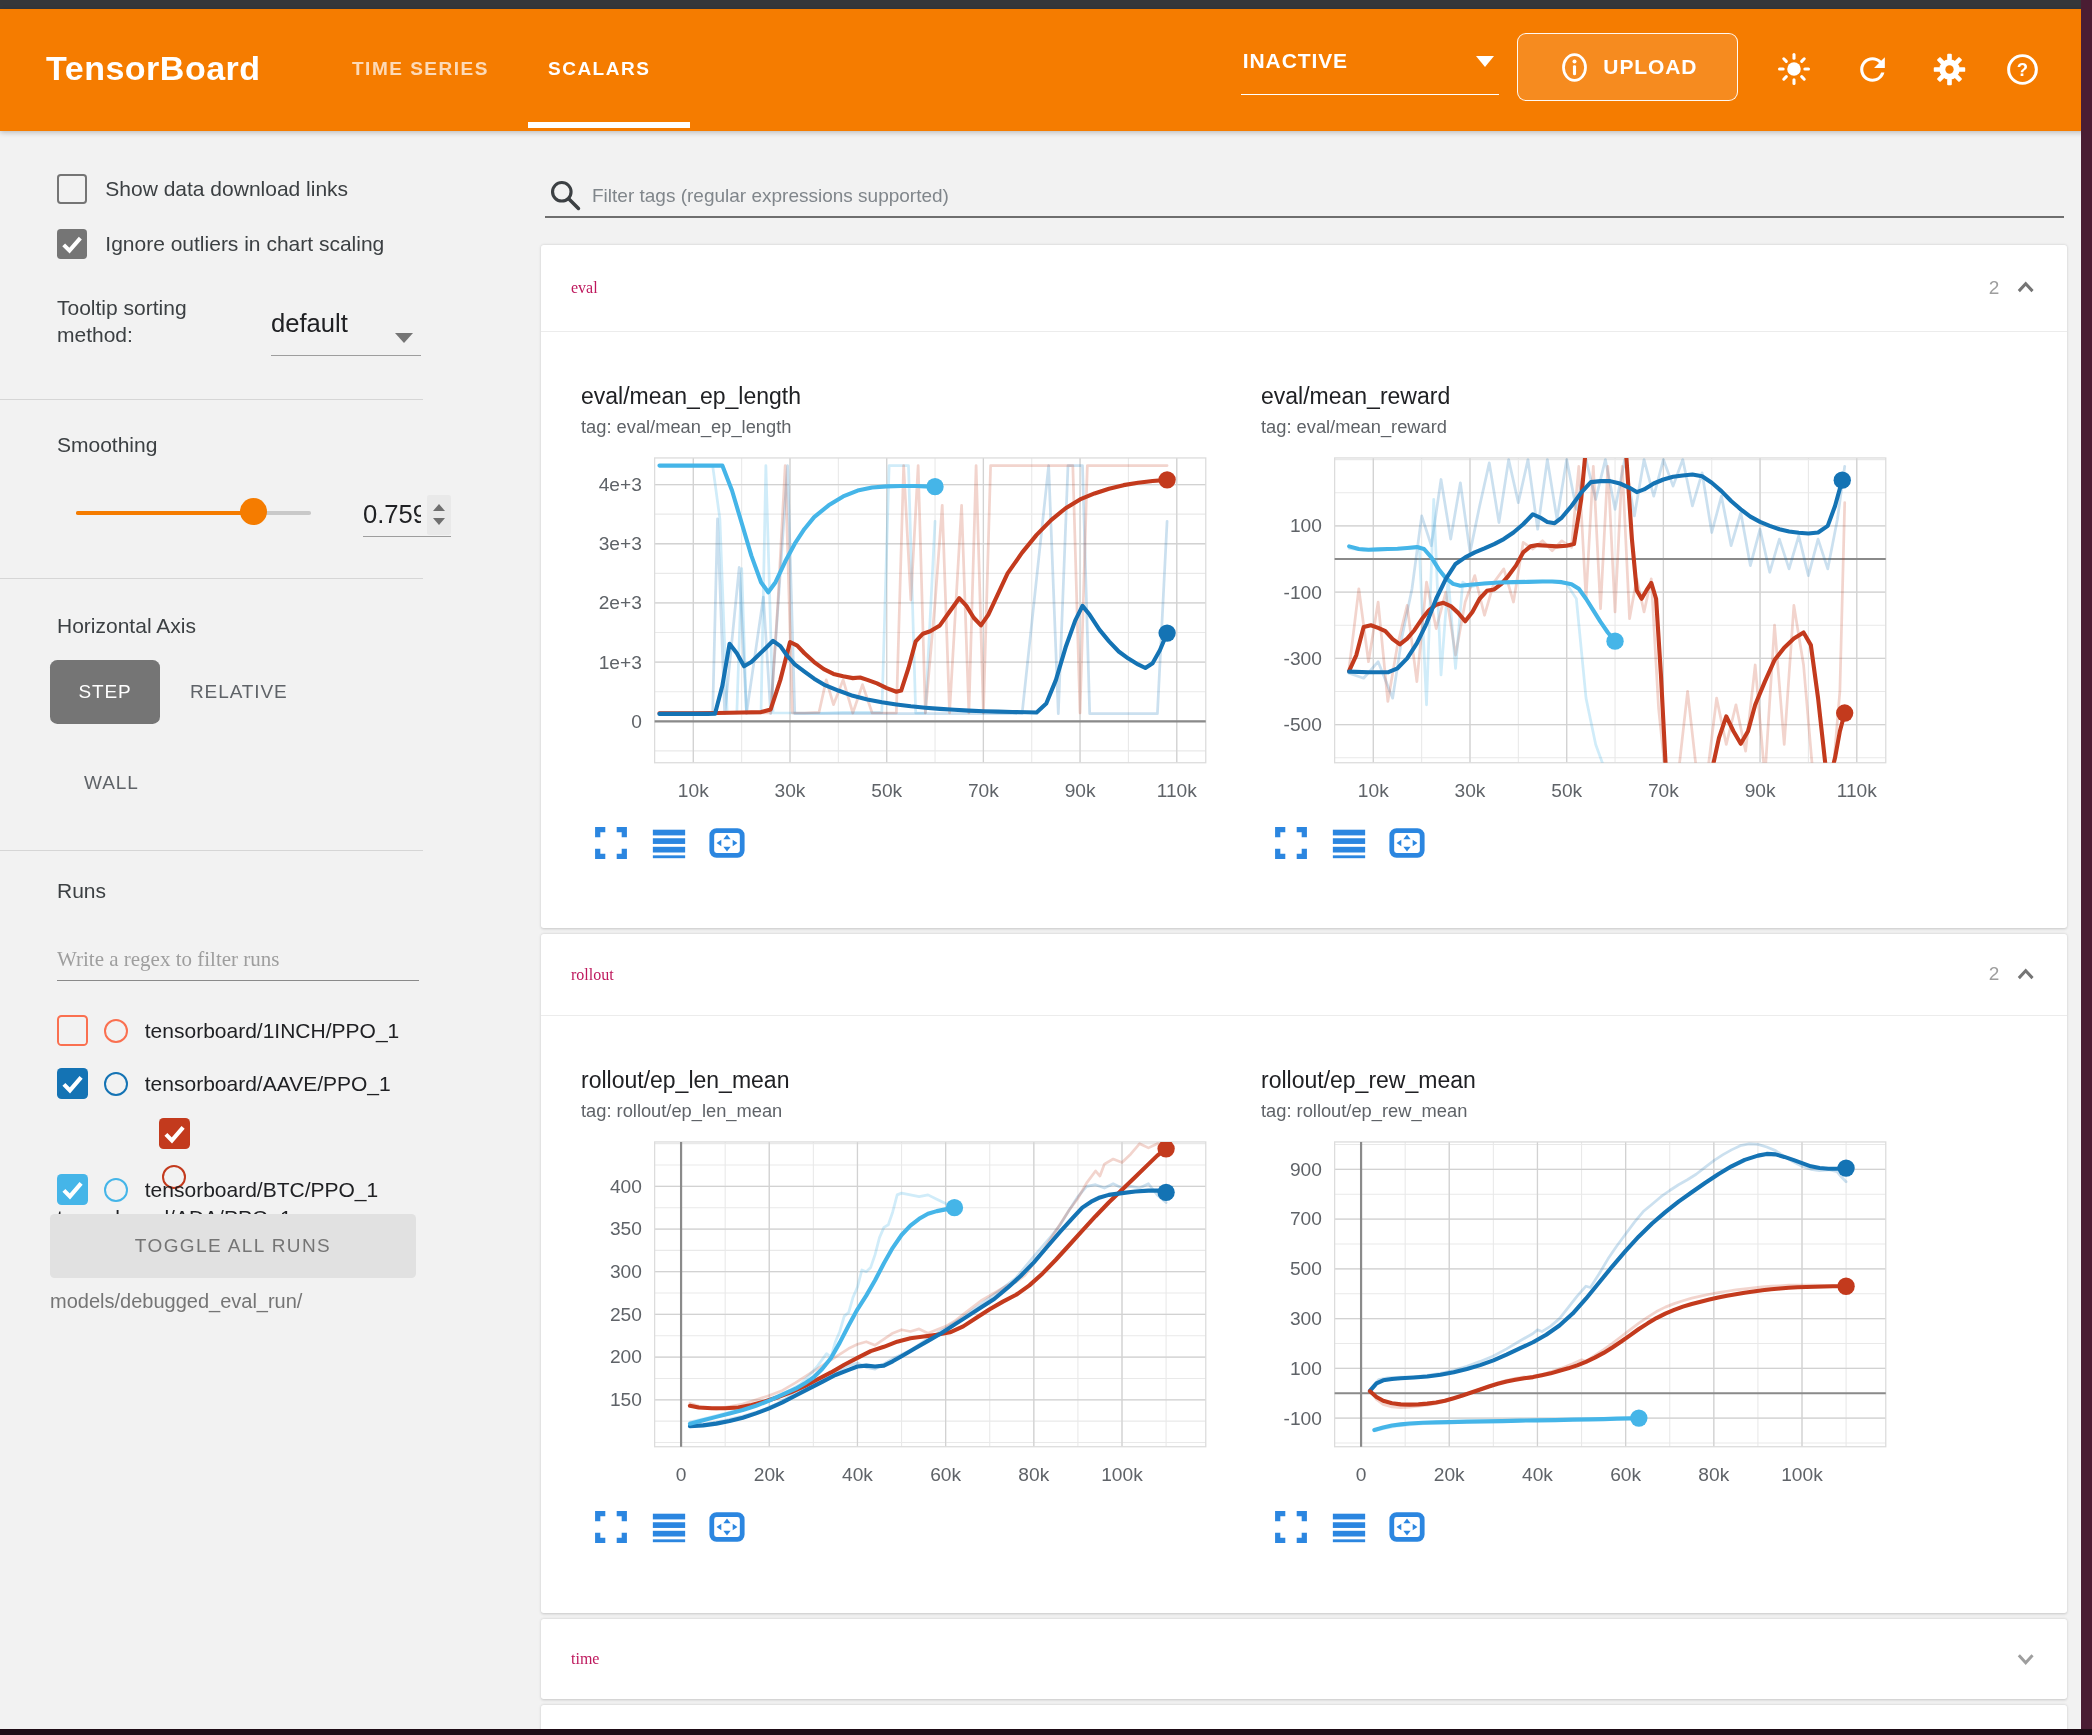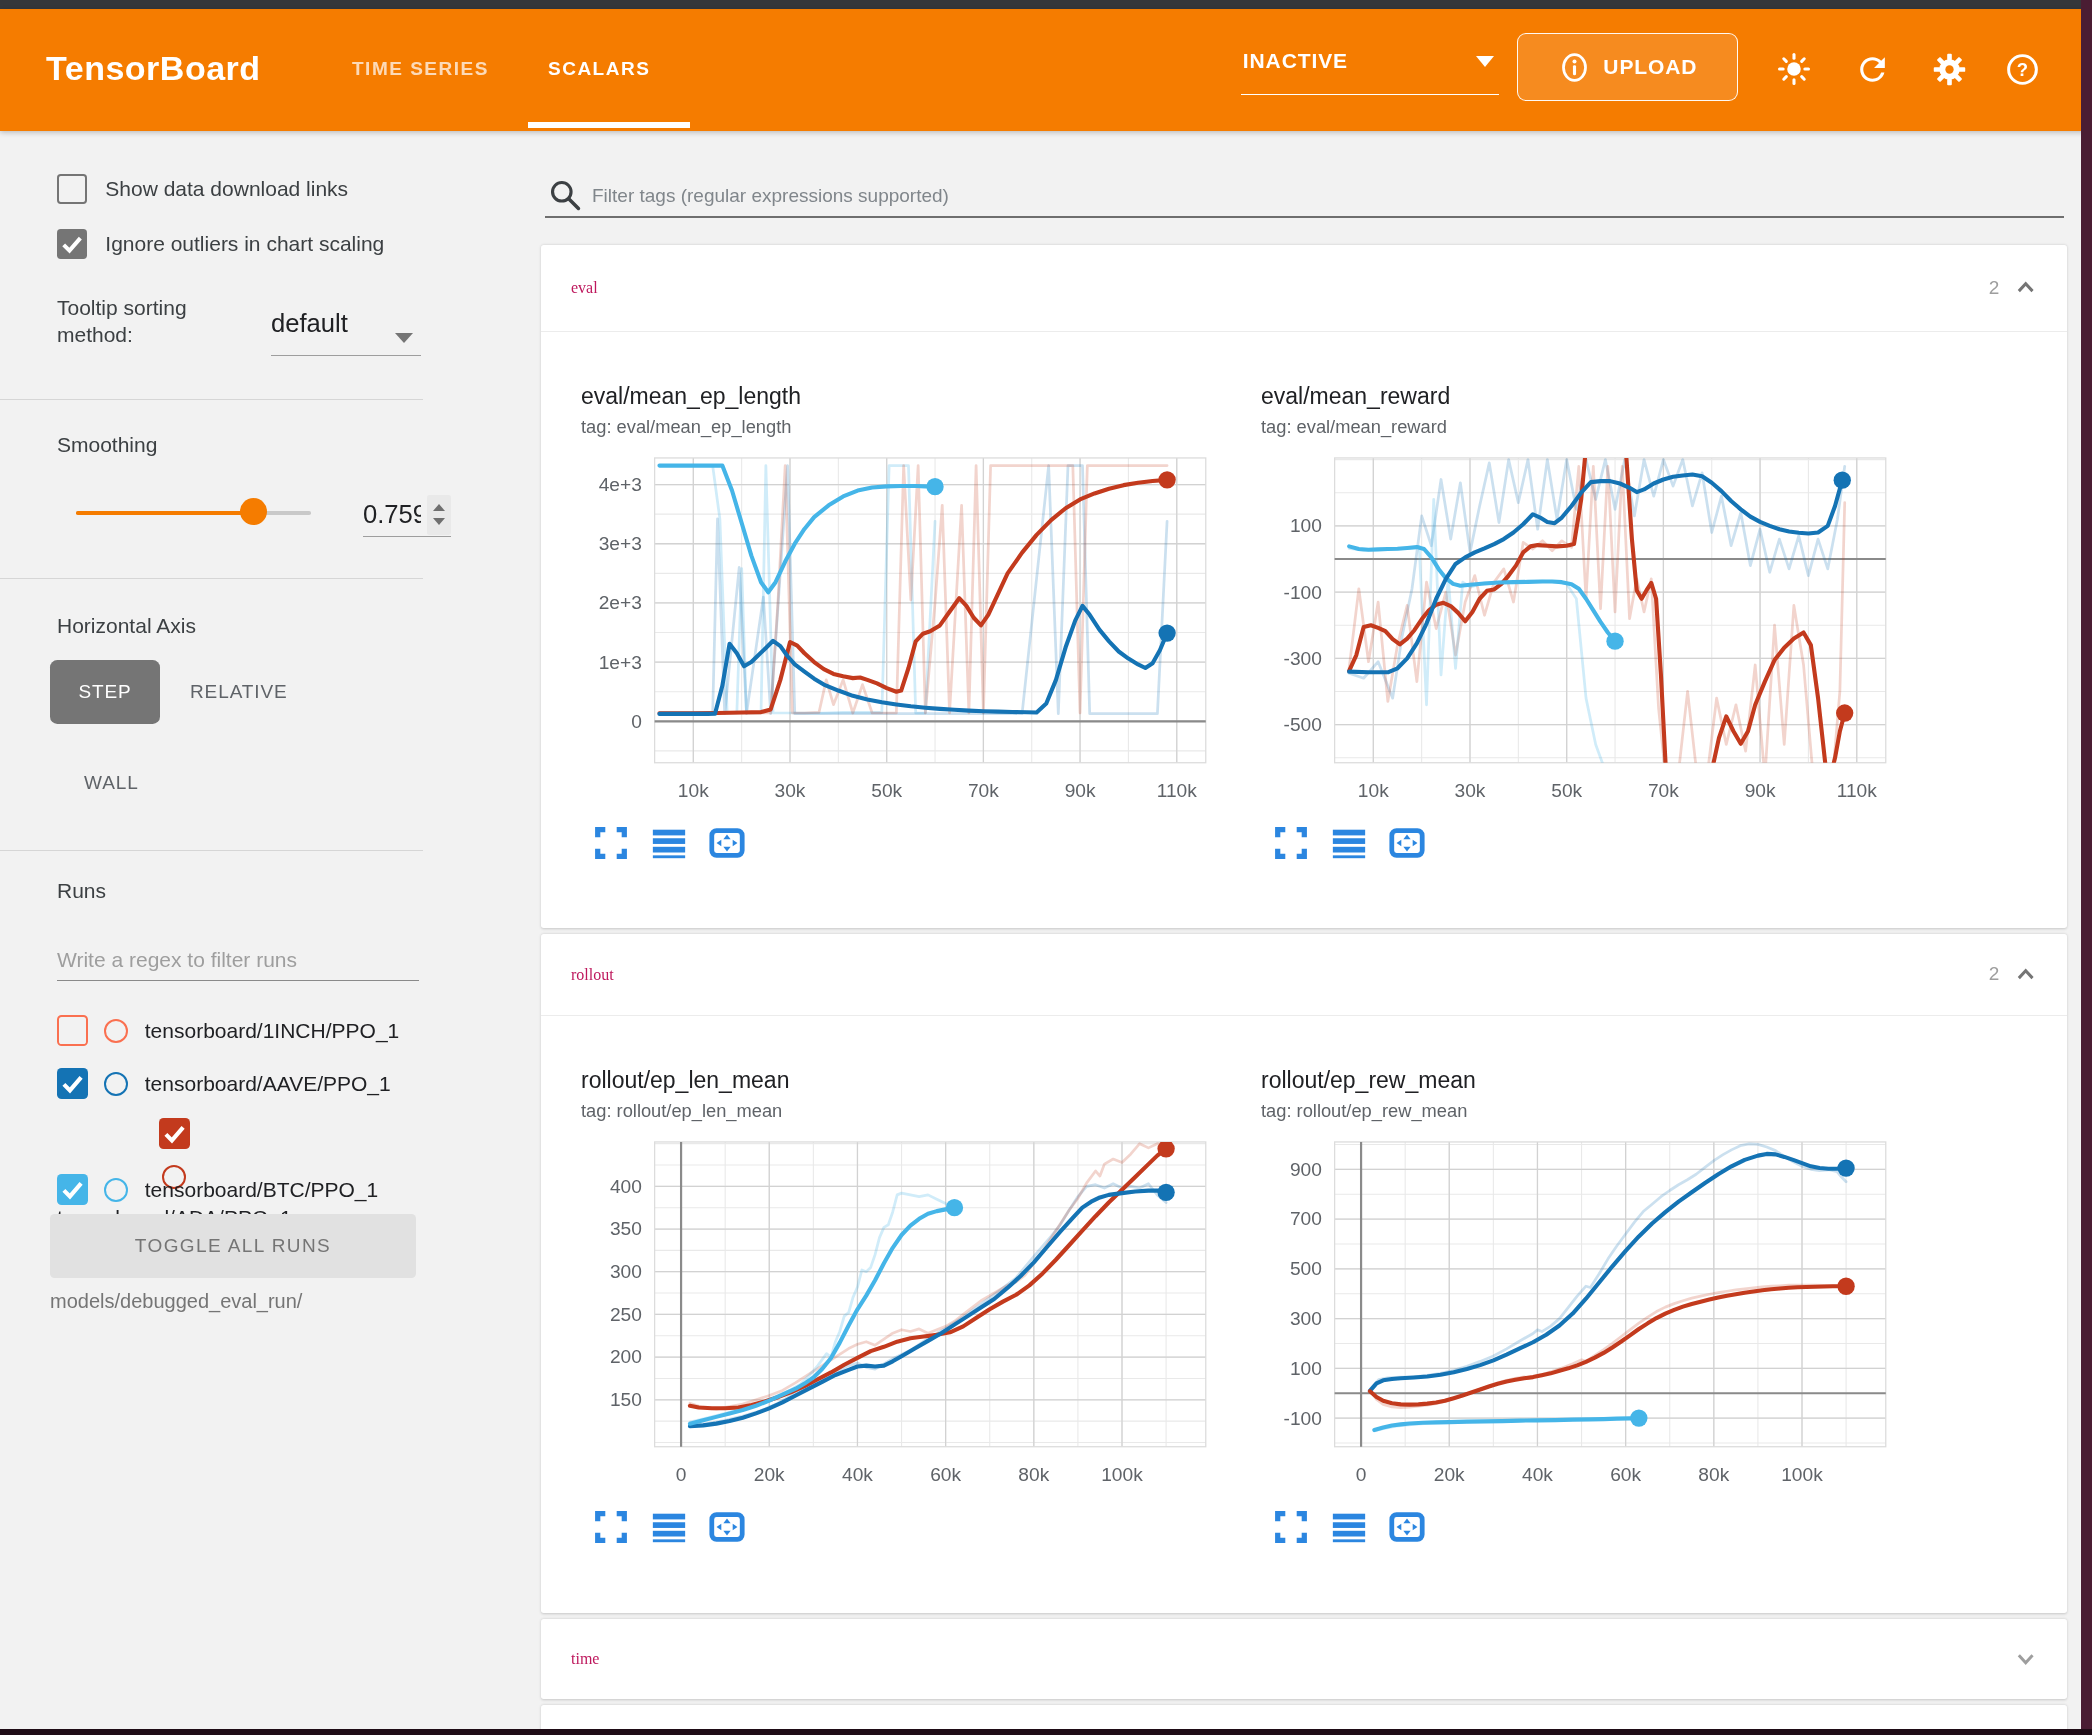--- a/index.html
+++ b/index.html
@@ -54,21 +54,21 @@
   .spinner{width:24px;height:40px;background:#e9e9e9;border-radius:2.7px;display:flex;flex-direction:column;
            align-items:center;justify-content:center;gap:6.4px;cursor:pointer;}
   .spin-up{width:0;height:0;border-left:6.4px solid transparent;border-right:6.4px solid transparent;border-bottom:7.3px solid #6f6f6f;}
   .spin-down{width:0;height:0;border-left:6.4px solid transparent;border-right:6.4px solid transparent;border-top:7.3px solid #6f6f6f;}
   .axis-btn{font-size:19px;letter-spacing:0.9px;color:#5f6368;cursor:pointer;}
   .step-btn{left:50px;top:532px;width:110px;height:64px;background:#757575;color:#fff;border-radius:7.3px;
             display:flex;align-items:center;justify-content:center;}
   .relative-btn{left:190px;top:532px;height:64px;line-height:64px;}
   .wall-btn{left:84px;top:623px;height:64px;line-height:64px;}
   .regex-input{left:57px;top:811px;width:362px;height:42px;border:none;border-bottom:1.8px solid #8a8a8a;
-               background:transparent;font-size:21px;color:#202124;font-family:Liberation Sans, sans-serif;padding:0;}
+               background:transparent;font-size:21px;color:#202124;font-family:Liberation Serif, serif;padding:0;}
   .regex-input::placeholder,.smooth-input::placeholder{color:#9e9e9e;}
   .run-row{left:57px;height:37px;display:flex;align-items:center;gap:16.4px;white-space:nowrap;cursor:pointer;}
   .run-cb{width:31px;height:31px;border-radius:4.6px;position:relative;flex:0 0 auto;}
   .run-ring{width:24px;height:24px;border-radius:50%;border:2.7px solid;flex:0 0 auto;}
   .run-name{font-size:21px;color:#202124;}
   .toggle-btn{left:50px;top:1086px;width:366px;height:64px;background:#e1e1e1;border-radius:4.6px;color:#757575;
               font-size:19px;letter-spacing:1.4px;display:flex;align-items:center;justify-content:center;cursor:pointer;}
   .runs-path{left:50px;top:1162px;font-size:20px;color:#757575;}
 
   

